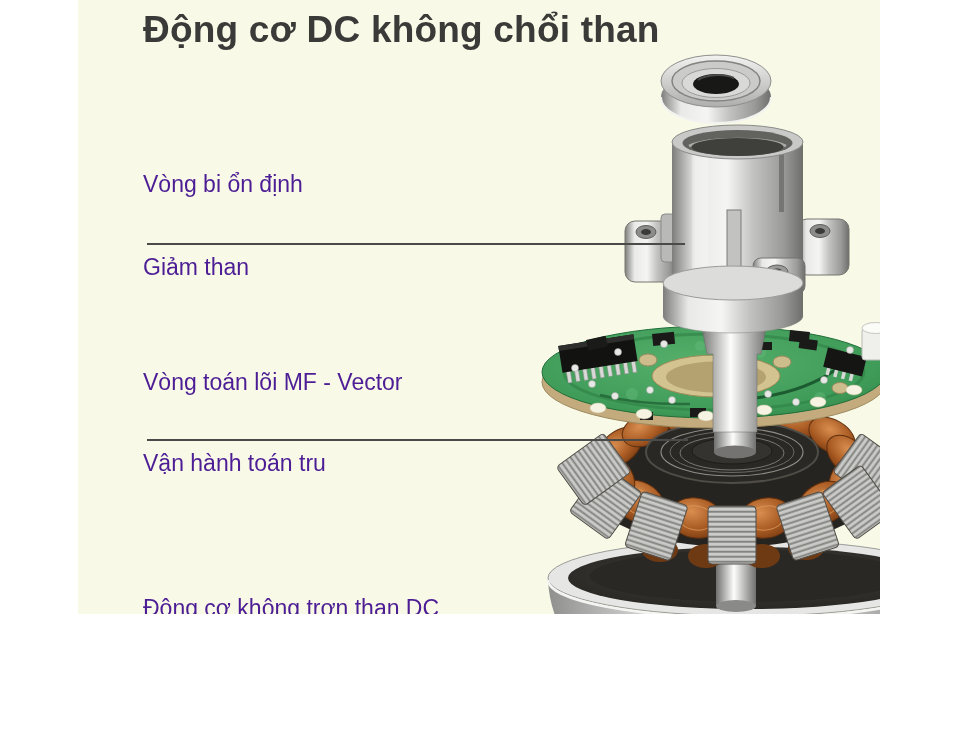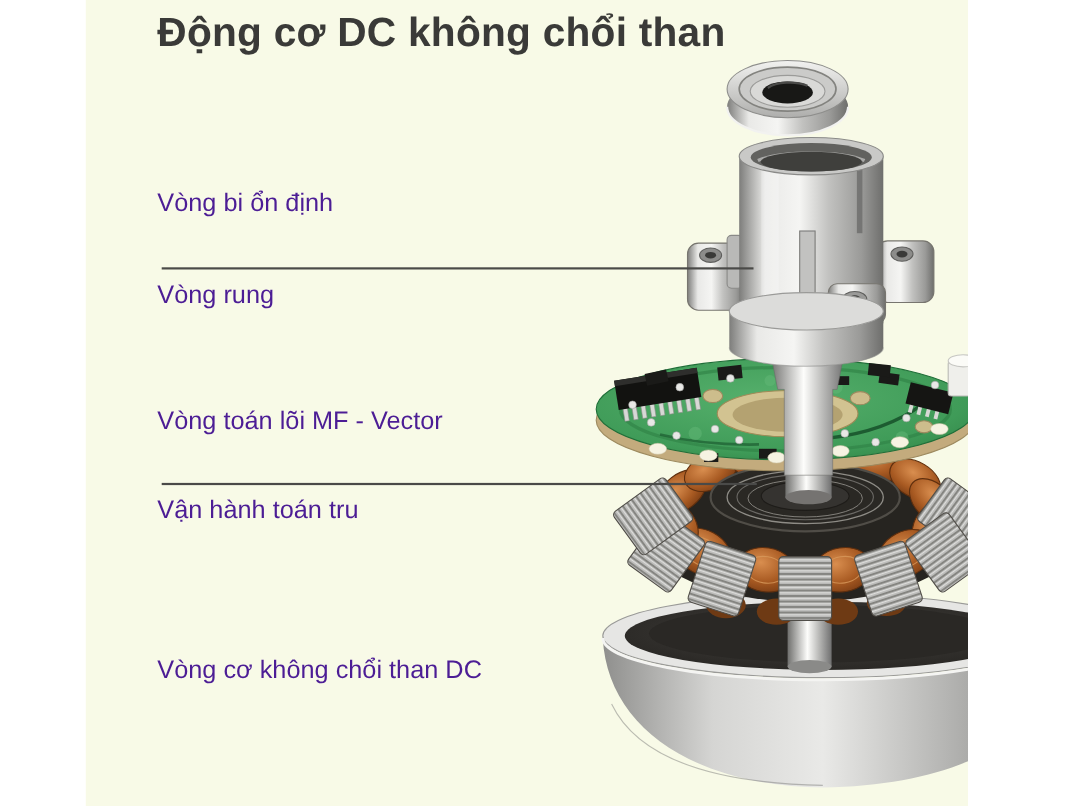--- a/index.html
+++ b/index.html
@@ -1,16 +1,16 @@
 <!DOCTYPE html>
 <html><head>
 <meta charset="utf-8">
 <style>
   html,body{margin:0;padding:0;background:#ffffff;}
-  #stage{position:relative;width:977px;height:733px;background:#ffffff;overflow:hidden;
+  #stage{position:relative;width:977px;height:614px;background:#ffffff;overflow:hidden;
          font-family:"Liberation Sans","DejaVu Sans",sans-serif;}
   #panel{position:absolute;left:78px;top:0;width:802px;height:733px;background:#f8fae7;overflow:hidden;}
   #motor-svg{position:absolute;left:0;top:0;}
   .title{position:absolute;left:65px;top:6px;font-size:37px;font-weight:700;color:#3a3a38;
          line-height:47px;letter-spacing:0.2px;white-space:nowrap;}
   .co-head,.co-sub{position:absolute;left:65px;font-size:23px;font-weight:400;color:#4c1d95;white-space:nowrap;}
   .co-line{position:absolute;left:69px;height:2px;background:#4a4a48;}
   .z{position:relative;z-index:2;}
 </style>
 </head>
@@ -277,22 +277,22 @@
         <path d="M698 80 A23 10 0 0 1 734 78" fill="none" stroke="#4a4a48" stroke-width="2"></path>
       </g>
     </svg>
 
     <div class="title z">
       <div>Động cơ DC không chổi than</div>
     </div>
 
     <div class="co-head z" style="top:124px">Vòng bi ổn định</div>
     <div class="co-line z" style="top:169px;width:538px"></div>
-    <div class="co-sub z" style="top:178px">Vòng rung</div>
+    <div class="co-sub z" style="top:178px">Giảm than</div>
 
     <div class="co-head z" style="top:266px">Vòng toán lõi MF - Vector</div>
     <div class="co-line z" style="top:309px;width:541px"></div>
     <div class="co-sub z" style="top:318px">Vận hành toán tru</div>
 
-    <div class="co-head z" style="top:436px">Vòng cơ không chổi than DC</div>
+    <div class="co-head z" style="top:436px">Động cơ không trơn than DC</div>
 
   </div>
 </div>
 
 </body></html>

